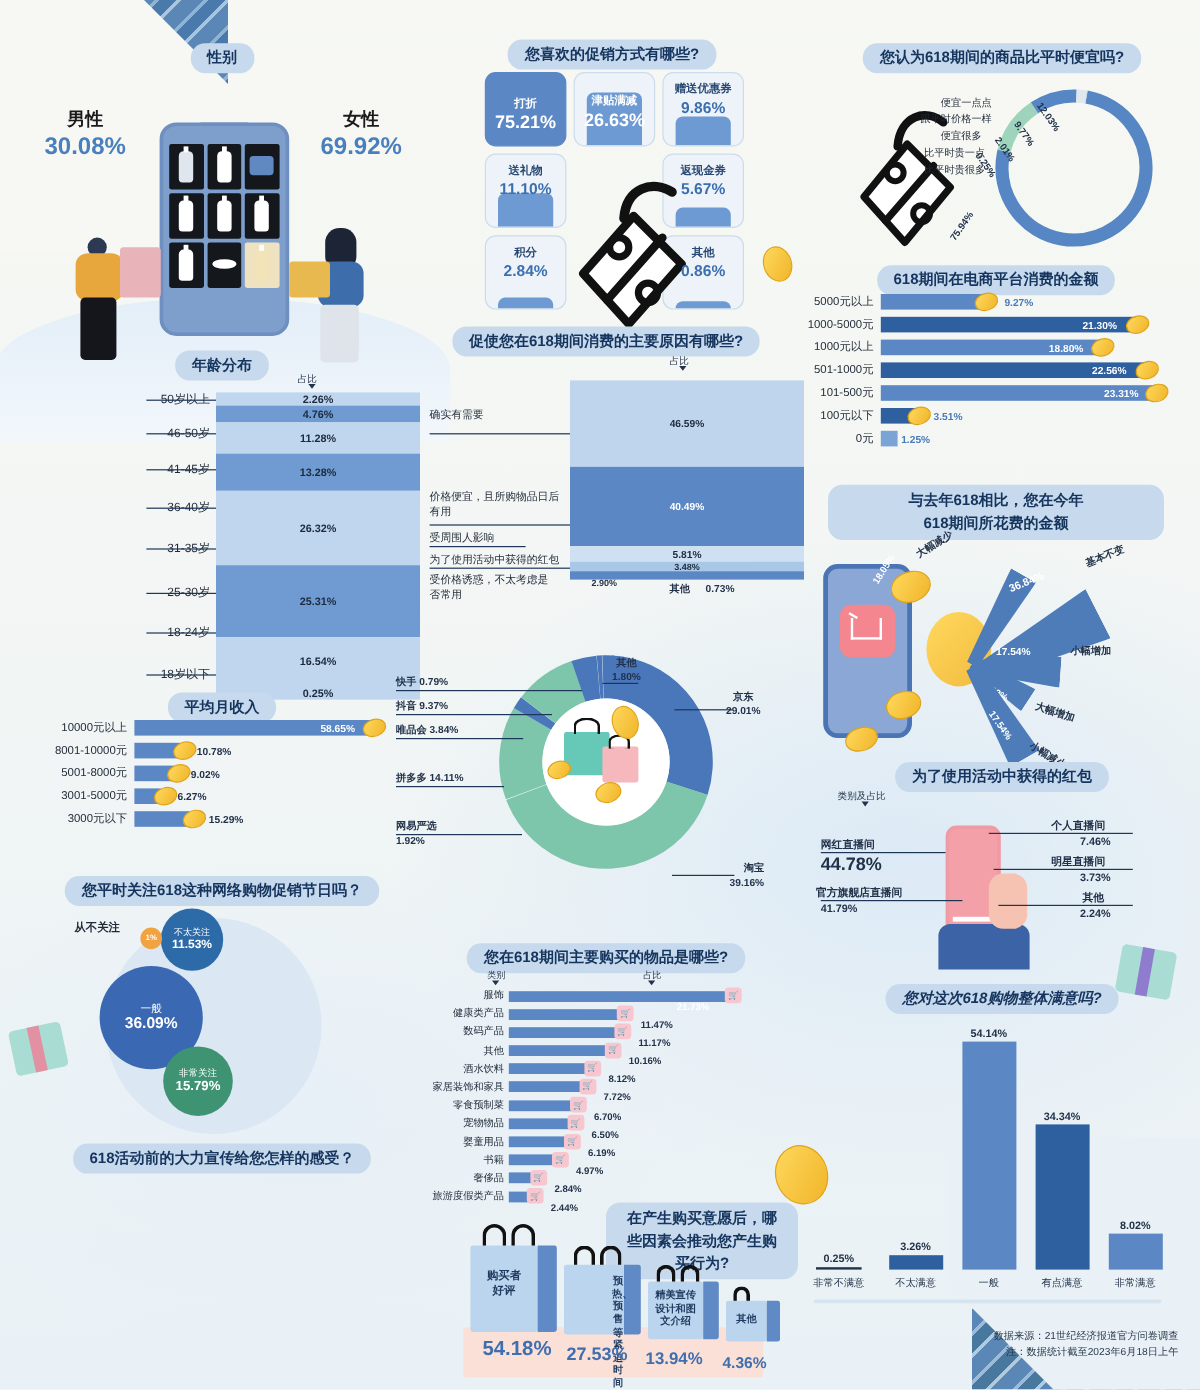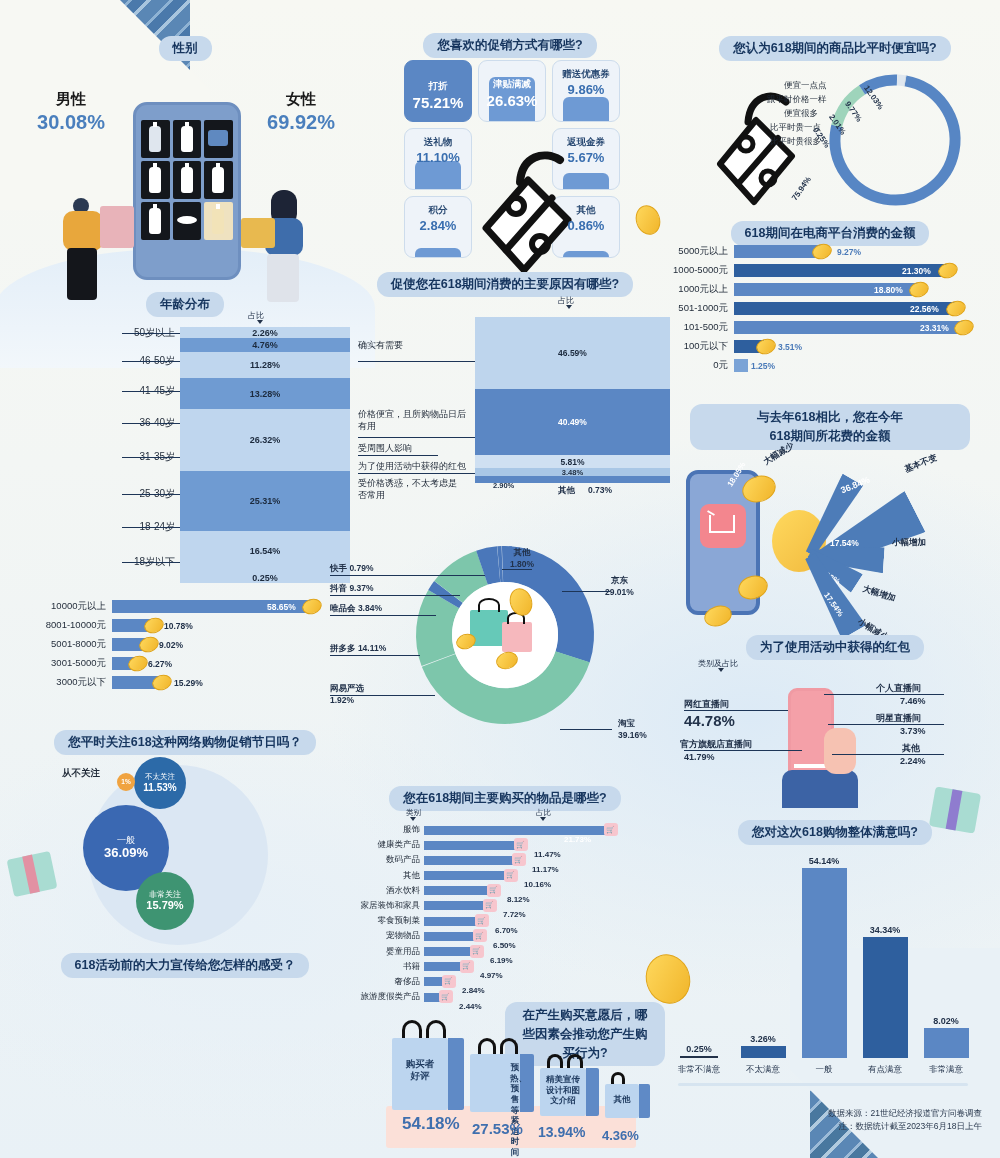--- a/index.html
+++ b/index.html
@@ -238,20 +238,23 @@
     <div class="agelbl" style="top:138px;">31-35岁</div>
     <div class="lead" style="left:102px;top:145px;width:58px;"></div>
     <div class="agelbl" style="top:175px;">25-30岁</div>
     <div class="lead" style="left:102px;top:182px;width:58px;"></div>
     <div class="agelbl" style="top:208px;">18-24岁</div>
     <div class="lead" style="left:102px;top:215px;width:58px;"></div>
     <div class="agelbl" style="top:243px;">18岁以下</div>
     <div class="lead" style="left:102px;top:250px;width:58px;"></div>
   </div>
 
+  <div class="sec ctr" style="left:20px; top:577px; width:330px;">
+    <span class="pill">平均月收入</span>
+  </div>
   <div class="sec" style="left:24px; top:600px; width:330px;">
     <div class="hb-row">
       <div class="hb-lab" style="width:82px">10000元以上</div>
       <div class="hb-track" style="width:215px">
           <div class="hb-fill" style="width:200px"></div>
         <div class="coin" style="left:190px;top:-1px"></div>
         <div class="hb-val" style="left:155px;top:2px;color:#fff">58.65%</div>
         </div>
     </div>
     <div class="hb-row">
@@ -441,21 +444,21 @@
     <div class="lead" style="left:0px;top:82px;width:106px;"></div>
     <div style="position:absolute;left:0px;top:110px;font-size:8.5px;font-weight:bold;color:#22324a;"><span>拼多多</span>&nbsp;<span>14.11%</span></div>
     <div class="lead" style="left:0px;top:122px;width:90px;"></div>
     <div style="position:absolute;left:0px;top:150px;font-size:8.5px;font-weight:bold;color:#22324a;line-height:1.4;"><span>网易严选</span><br><span>1.92%</span></div>
     <div class="lead" style="left:0px;top:162px;width:105px;"></div>
 
     <div style="position:absolute;left:180px;top:14px;font-size:8.5px;font-weight:bold;color:#22324a;text-align:center;line-height:1.4;"><span>其他</span><br><span>1.80%</span></div>
     <div class="lead" style="left:172px;top:36px;width:30px;"></div>
     <div style="position:absolute;left:275px;top:42px;font-size:8.5px;font-weight:bold;color:#22324a;text-align:center;line-height:1.4;"><span>京东</span><br><span>29.01%</span></div>
     <div class="lead" style="left:232px;top:58px;width:48px;"></div>
-    <div style="position:absolute;left:288px;top:185px;font-size:8.5px;font-weight:bold;color:#22324a;text-align:left;line-height:1.4;"><span>淘宝</span><br><span>39.16%</span></div>
+    <div style="position:absolute;left:278px;top:185px;font-size:8.5px;font-weight:bold;color:#22324a;text-align:right;line-height:1.4;"><span>淘宝</span><br><span>39.16%</span></div>
     <div class="lead" style="left:230px;top:196px;width:52px;"></div>
   </div>
 
   <div class="sec ctr" style="left:360px; top:786px; width:290px;">
     <span class="pill">您在618期间主要购买的物品是哪些?</span>
   </div>
   <div class="sec" style="left:348px; top:808px; width:320px;">
     <div style="position:absolute;left:58px;top:0px;font-size:7.5px;color:#22324a;">类别</div>
     <div style="position:absolute;left:62px;top:9px;width:0;height:0;border-left:3px solid transparent;border-right:3px solid transparent;border-top:4px solid #22324a;"></div>
     <div style="position:absolute;left:188px;top:0px;font-size:7.5px;color:#22324a;">占比</div>
@@ -768,21 +771,21 @@
     <div style="position:absolute;left:222px;top:38px;font-size:9px;font-weight:bold;color:#22324a;">7.46%</div>
     <div class="lead" style="left:146px;top:36px;width:120px;"></div>
     <div style="position:absolute;left:198px;top:54px;font-size:9px;font-weight:bold;color:#22324a;">明星直播间</div>
     <div style="position:absolute;left:222px;top:68px;font-size:9px;font-weight:bold;color:#22324a;">3.73%</div>
     <div class="lead" style="left:150px;top:66px;width:116px;"></div>
     <div style="position:absolute;left:224px;top:84px;font-size:9px;font-weight:bold;color:#22324a;">其他</div>
     <div style="position:absolute;left:222px;top:98px;font-size:9px;font-weight:bold;color:#22324a;">2.24%</div>
     <div class="lead" style="left:154px;top:96px;width:112px;"></div>
   </div>
 
-  <div class="sec ctr" style="left:690px; top:820px; width:290px;">
+  <div class="sec ctr" style="left:690px; top:820px; width:290px;font-style:italic;">
     <span class="pill">您对这次618购物整体满意吗?</span>
   </div>
   <div class="sec" style="left:660px; top:845px; width:330px; height:235px;">
     <div style="position:absolute;left:10px;bottom:22px;width:310px;height:1px;"></div>
     <div style="position:absolute;left:20px;bottom:22px;width:38px;height:2px;background:#22324a;"></div>
     <div class="vbar-val" style="left:14px;bottom:26px;width:50px;">0.25%</div>
     <div class="vbar-lab" style="left:14px;bottom:4px;width:50px;">非常不满意</div>
 
     <div class="vbar dk" style="left:81px;bottom:22px;width:45px;height:12px;"></div>
     <div class="vbar-val" style="left:78px;bottom:36px;width:50px;">3.26%</div>

